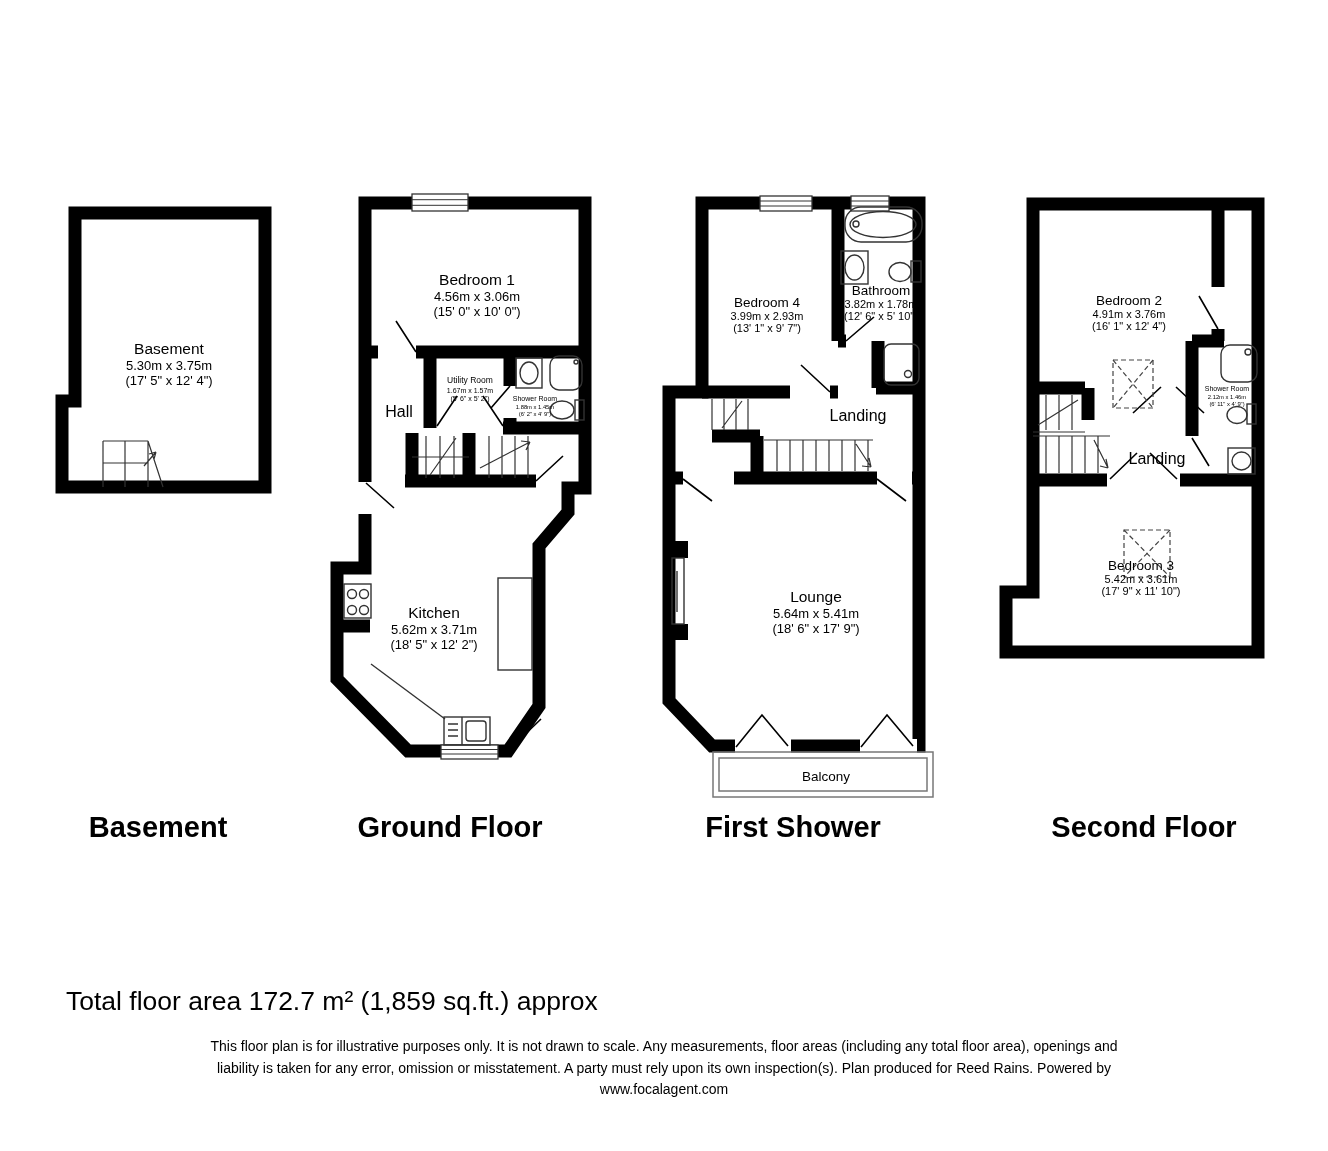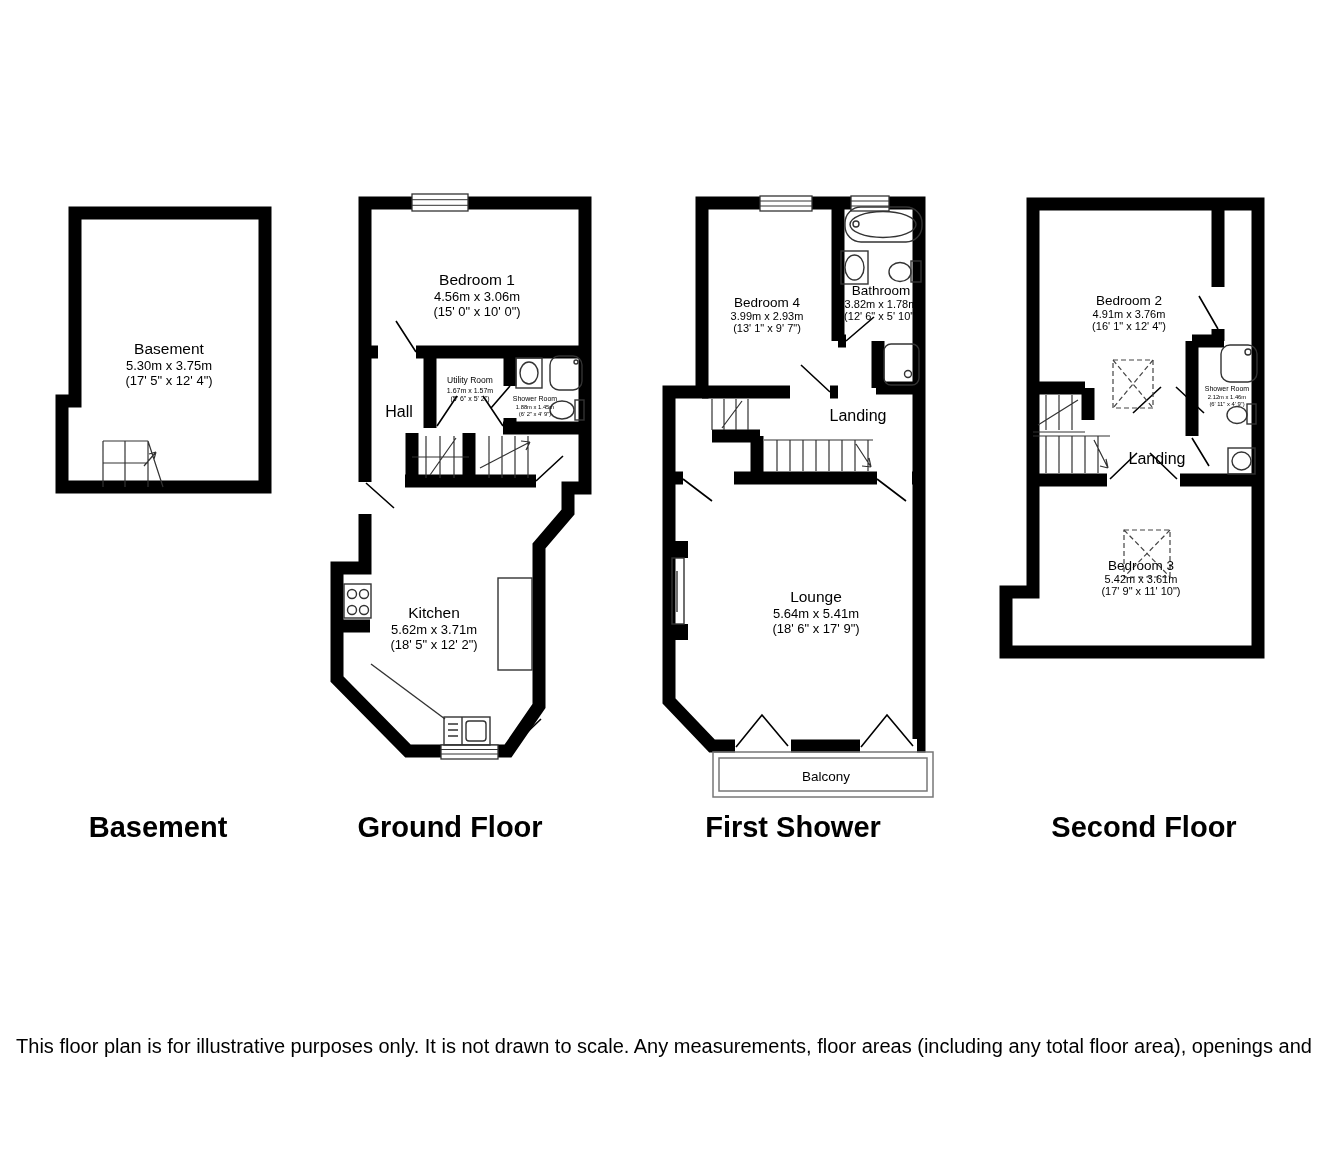--- a/index.html
+++ b/index.html
@@ -22,21 +22,21 @@
   .tdim2{font-size:11px;text-anchor:middle;}
   .tsm{font-size:8.5px;text-anchor:middle;}
   .tsmd{font-size:7px;text-anchor:middle;}
   .txs{font-size:7px;text-anchor:middle;}
   .txsd{font-size:5.8px;text-anchor:middle;}
   .thall{font-size:16px;text-anchor:middle;}
   .floor-title{position:absolute;top:811px;transform:translateX(-50%);
                font-weight:bold;font-size:29px;white-space:nowrap;}
   .total-area{position:absolute;left:66px;top:986px;font-size:26.5px;white-space:nowrap;}
   .disclaimer{position:absolute;top:1036px;left:0;width:100%;text-align:center;
-              font-size:20px;line-height:21.5px;}
+              font-size:14px;line-height:21.5px;}
   .disclaimer div{white-space:nowrap;}
 </style>
 </head>
 <body>
 
 <div id="canvas">
 <svg width="1328" height="1151" viewBox="0 0 1328 1151">
 
   <g>
     <path class="wall" d="M75,213 H265 V487 H62 V401 H75 Z"></path>
@@ -216,16 +216,19 @@
   </g>
 </svg>
 
 
 <div class="floor-title" style="left:158px">Basement</div>
 <div class="floor-title" style="left:450px">Ground Floor</div>
 <div class="floor-title" style="left:793px">First Shower</div>
 <div class="floor-title" style="left:1144px">Second Floor</div>
 
 
+<div class="total-area">Total floor area 172.7 m² (1,859 sq.ft.) approx</div>
 <div class="disclaimer">
   <div>This floor plan is for illustrative purposes only. It is not drawn to scale. Any measurements, floor areas (including any total floor area), openings and</div>
+  <div>liability is taken for any error, omission or misstatement. A party must rely upon its own inspection(s). Plan produced for Reed Rains. Powered by</div>
+  <div>www.focalagent.com</div>
 </div>
 </div>
 
 </body></html>

